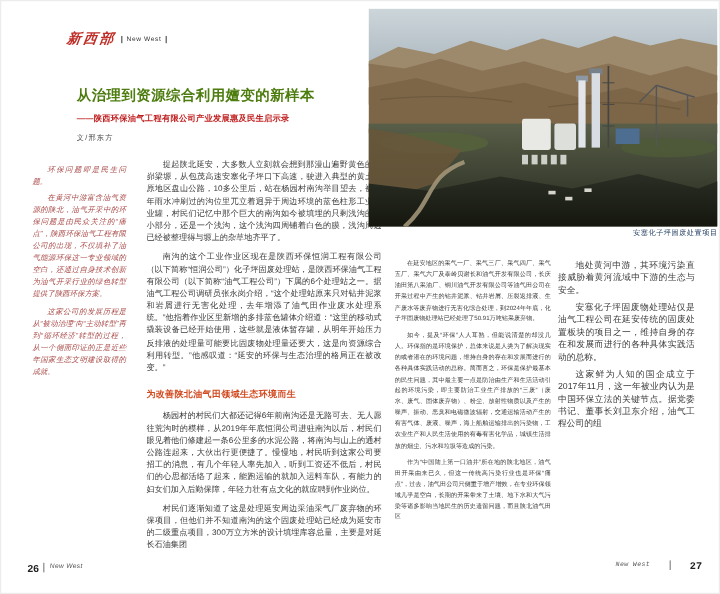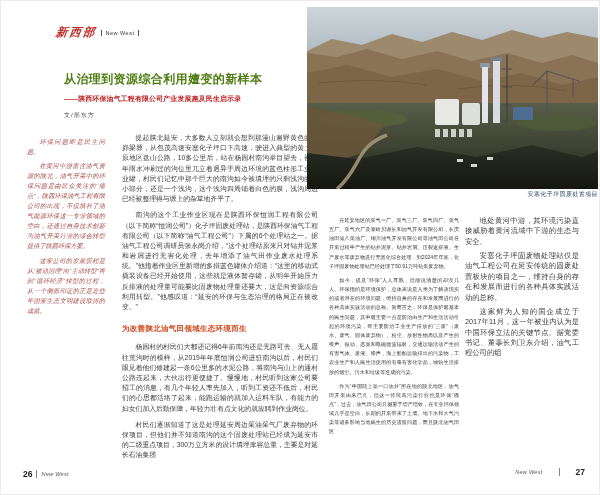--- a/index.html
+++ b/index.html
@@ -40,22 +40,22 @@
 
   
   .rcol1{position:absolute;left:328px;top:215px;width:130px;height:260px;
          font-size:5.1px;line-height:1.8;color:#3a3a3a;text-align:justify;overflow:hidden;}
   .rcol1 p{margin:0 0 5px 0;text-indent:2em;}
   .rcol2{position:absolute;left:464px;top:215px;width:114px;height:260px;
          font-size:7.3px;line-height:1.42;color:#3a3a3a;text-align:justify;overflow:hidden;}
   .rcol2 p{margin:0 0 4px 0;text-indent:2em;}
 
   
-  .footer-left{position:absolute;left:22px;top:468px;display:flex;align-items:center;gap:4px;}
-  .footer-right{position:absolute;right:14px;top:466px;display:flex;align-items:center;gap:16px;}
+  .footer-left{position:absolute;left:22px;top:468px;display:flex;gap:4px;}
+  .footer-right{position:absolute;right:14px;top:466px;display:flex;gap:16px;font-family:Liberation Mono, monospace;}
   .pg-num{font-size:8.5px;font-weight:bold;color:#222;}
   .pg-bar{width:1px;height:8px;background:#888;display:inline-block;}
   .pg-brand{font-size:5.5px;color:#555;font-style:italic;letter-spacing:.3px;}
 </style>
 </head>
 <body>
 
 <div id="page">
 
   <div class="logo">

